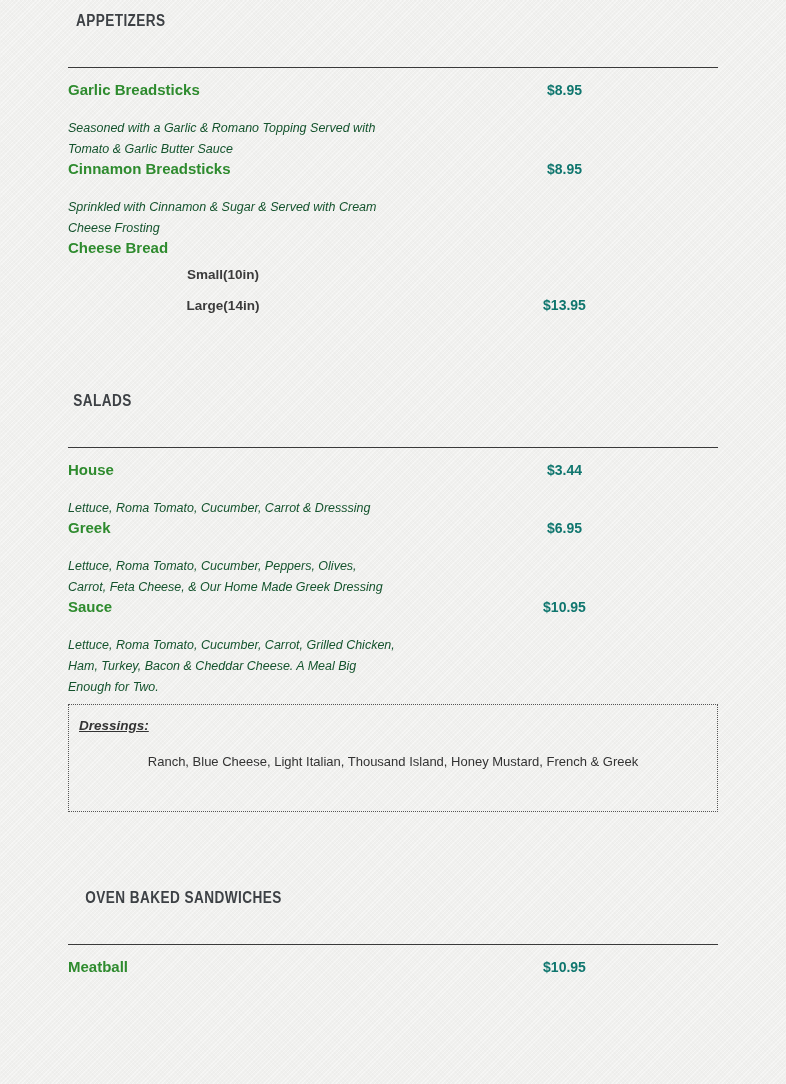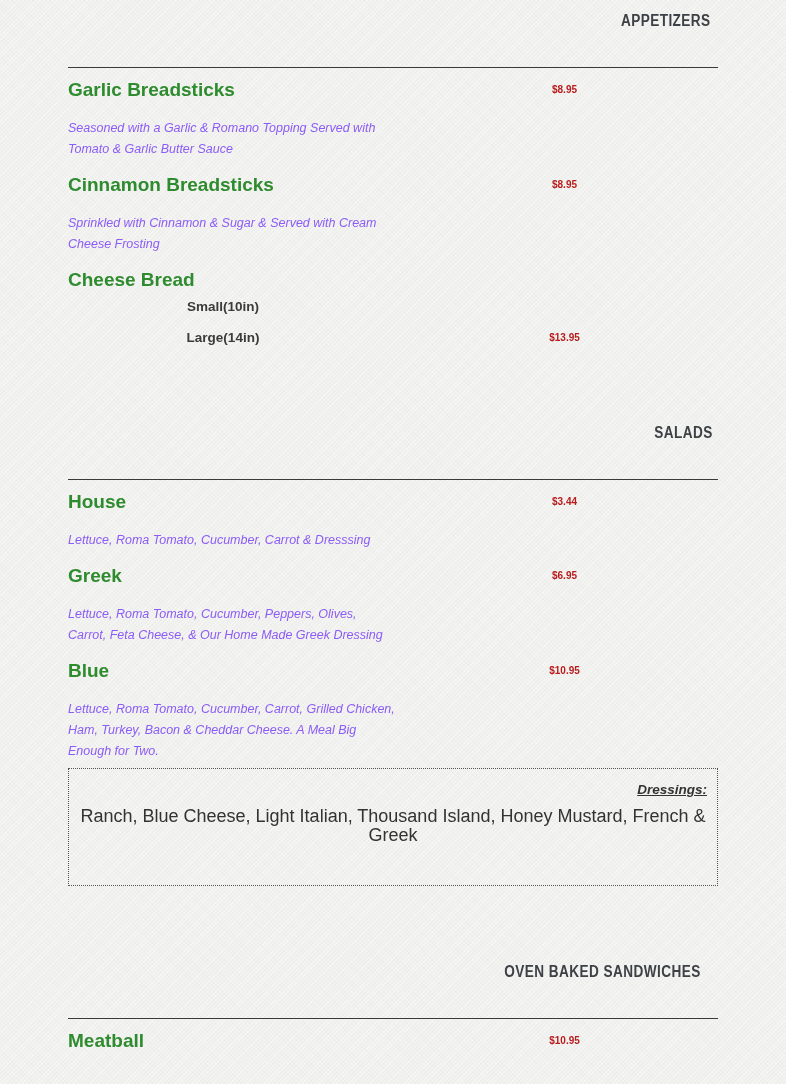--- a/index.html
+++ b/index.html
@@ -7,60 +7,60 @@
     width:786px; height:1084px; overflow:hidden;
     background-color:#f0f0ee;
     background-image:
       repeating-linear-gradient(45deg, rgba(0,0,0,0.013) 0 1px, transparent 1px 3px),
       repeating-linear-gradient(-45deg, rgba(255,255,255,0.4) 0 1px, transparent 1px 3px);
     font-family:"Liberation Sans", sans-serif;
   }
   .menu { width:650px; margin:0 auto; padding-top:4px; }
   .menu-section { margin-bottom:69px; }
 
-  .section-title { text-align:right; margin:0; }
+  .section-title { text-align:left; margin:0; }
   .section-title > span {
     display:inline-block;
     font-weight:bold; font-size:16px; line-height:19px;
     letter-spacing:0.5px; color:#3d4145;
     transform:scaleX(0.85);
   }
   .rule { border:0; border-top:1px solid #3a3a3a; margin:35px 0 3px 0; height:0; }
 
-  .item-row { display:flex; align-items:flex-start; margin-top:16px; }
-  .item-name { flex:1; font-size:19px; font-weight:bold; color:#2e8b2e; line-height:18px; }
+  .item-row { display:flex; align-items:flex-start; margin-top:0; }
+  .item-name { flex:1; font-size:15px; font-weight:bold; color:#2e8b2e; line-height:18px; }
   .item-price, .size-price {
     width:307px; text-align:center;
-    font-size:10px; font-weight:bold; color:#b91c1c; line-height:18px;
+    font-size:14px; font-weight:bold; color:#0f766e; line-height:18px;
   }
   .item-desc {
     white-space:pre-line;
-    font-style:italic; font-size:12.5px; line-height:21px; color:#8b5cf6;
+    font-style:italic; font-size:12.5px; line-height:21px; color:#14532d;
     margin:19px 0 0 0;
   }
 
   .sizes { margin:8px 0 25px 0; }
   .size-row { display:flex; align-items:flex-start; margin-top:0; }
   .size-row + .size-row { margin-top:12px; }
   .size-label {
     width:310px; text-align:center;
     font-size:13.5px; font-weight:bold; color:#3b3b3b; line-height:19px;
   }
   .size-price { line-height:19px; }
 
   .note-box {
     border:1px dotted #555;
     margin-top:6px;
     padding:12px 10px 40px 10px;
   }
   .note-title {
-    text-align:right; font-size:13.5px; line-height:18px; color:#333;
+    text-align:left; font-size:13.5px; line-height:18px; color:#333;
     font-weight:bold; font-style:italic; text-decoration:underline;
   }
-  .note-text { text-align:center; font-size:18px; line-height:19px; color:#333; margin-top:8px; }
+  .note-text { text-align:center; font-size:13px; line-height:19px; color:#333; margin-top:17px; }
 </style>
 </head>
 <body>
 
 <div class="menu">
 
   <div class="menu-section">
     <h2 class="section-title"><span>APPETIZERS</span></h2>
     <hr class="rule">
 
@@ -105,21 +105,21 @@
     <div class="item-desc">Lettuce, Roma Tomato, Cucumber, Carrot &amp; Dresssing</div>
 
     <div class="item-row">
       <div class="item-name">Greek</div>
       <div class="item-price">$6.95</div>
     </div>
     <div class="item-desc">Lettuce, Roma Tomato, Cucumber, Peppers, Olives,
 Carrot, Feta Cheese, &amp; Our Home Made Greek Dressing</div>
 
     <div class="item-row">
-      <div class="item-name">Blue</div>
+      <div class="item-name">Sauce</div>
       <div class="item-price">$10.95</div>
     </div>
     <div class="item-desc">Lettuce, Roma Tomato, Cucumber, Carrot, Grilled Chicken,
 Ham, Turkey, Bacon &amp; Cheddar Cheese. A Meal Big
 Enough for Two.</div>
 
     <div class="note-box">
       <div class="note-title">Dressings:</div>
       <div class="note-text">Ranch, Blue Cheese, Light Italian, Thousand Island, Honey Mustard, French &amp; Greek</div>
     </div>

